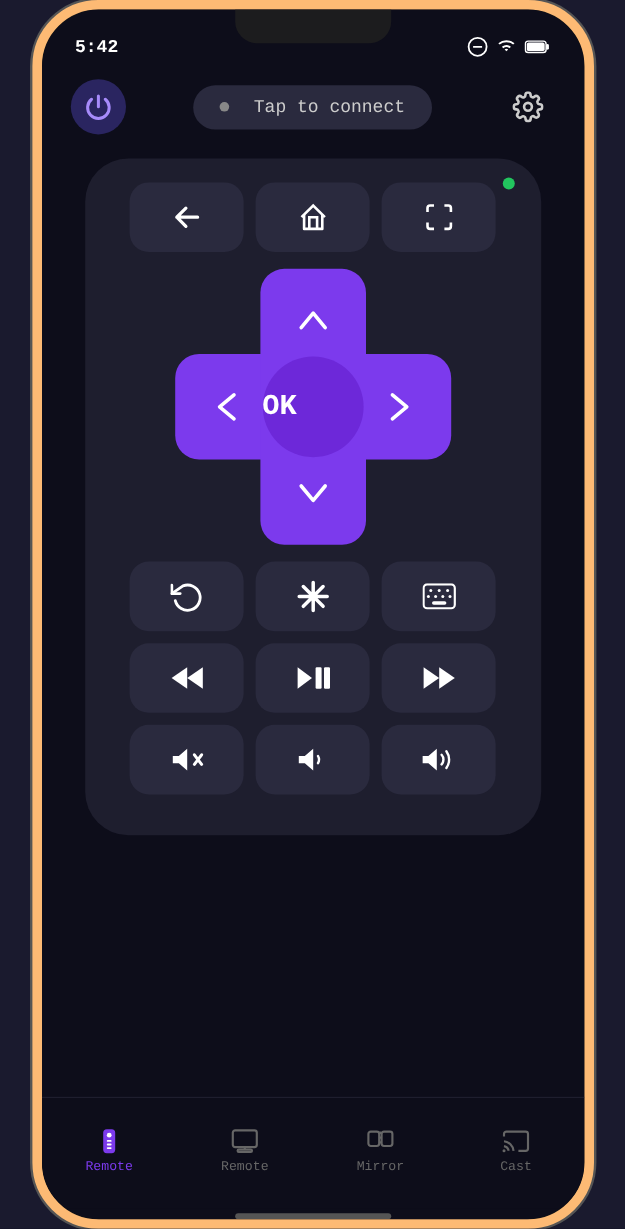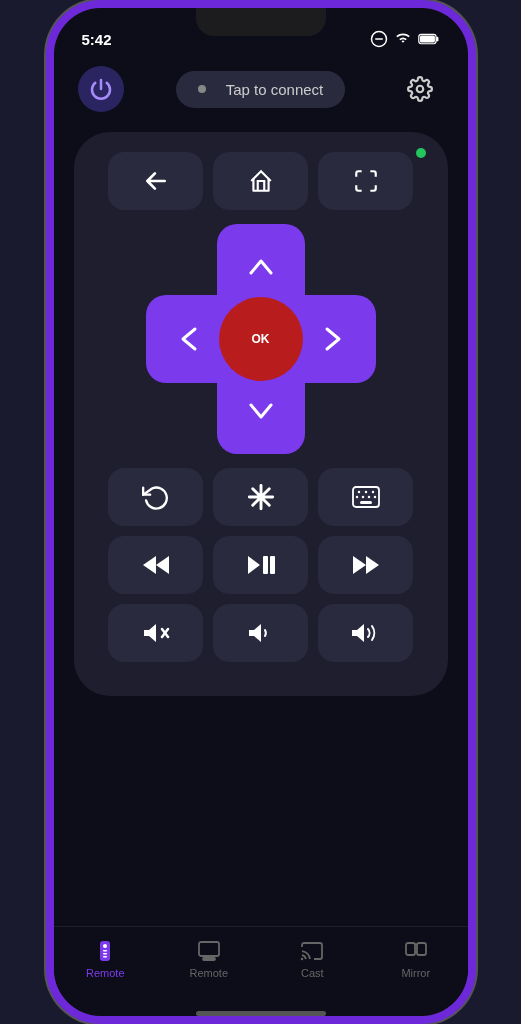--- a/index.html
+++ b/index.html
@@ -5,28 +5,29 @@
     * { box-sizing: border-box; margin: 0; padding: 0; }
     body {
       background: #1a1a2e;
       display: flex;
       justify-content: center;
       align-items: center;
       min-height: 100vh;
       font-family: -apple-system, BlinkMacSystemFont, 'SF Pro Display', sans-serif;
     }
     .phone-frame {
-      width: 430px;
+      width: 468px;
       height: 1024px;
       background: #1c1c1e;
       border-radius: 55px;
-      border: 8px solid #6d28d9;
+      border: 8px solid #fdba74;
       position: relative;
       overflow: hidden;
       box-shadow: 0 0 0 2px #555, inset 0 0 30px rgba(0,0,0,0.5);
+      font-family: Liberation Mono, monospace;
     }
     
     .phone-frame::before {
       content: '';
       position: absolute;
       left: -11px;
       top: 130px;
       width: 4px;
       height: 40px;
       background: #3a3a3c;
@@ -243,27 +244,27 @@
       width: 70px;
       height: 88px;
     }
     .ok-btn {
       position: absolute;
       top: 50%;
       left: 50%;
       transform: translate(-50%, -50%);
       width: 84px;
       height: 84px;
-      background: #b91c1c;
+      background: #6d28d9;
       border-radius: 50%;
       display: flex;
       align-items: center;
-      justify-content: center;
+      justify-content: flex-start;
       color: #fff;
-      font-size: 12px;
+      font-size: 24px;
       font-weight: 700;
       cursor: pointer;
       z-index: 6;
     }
     
     .control-row {
       display: flex;
       gap: 10px;
       justify-content: center;
       margin-bottom: 10px;
@@ -280,21 +281,21 @@
       color: #fff;
       font-size: 22px;
     }
     
     .tab-bar {
       background: #0d0d1a;
       border-top: 1px solid #1e1e2e;
       display: flex;
       justify-content: space-around;
       align-items: center;
-      padding: 12px 0 28px;
+      padding: 24px 0 28px;
       flex-shrink: 0;
     }
     .tab-item {
       display: flex;
       flex-direction: column;
       align-items: center;
       gap: 4px;
       cursor: pointer;
       min-width: 70px;
     }
@@ -506,30 +507,30 @@
       <div class="tab-item">
         <svg width="24" height="24" viewBox="0 0 24 24" fill="none" stroke="#666" stroke-width="1.8">
           <rect x="2" y="3" width="20" height="14" rx="2"></rect>
           <rect x="6" y="19" width="12" height="2" rx="1"></rect>
           <line x1="12" y1="17" x2="12" y2="19"></line>
         </svg>
         <span class="tab-label">Remote</span>
       </div>
       <div class="tab-item">
         <svg width="24" height="24" viewBox="0 0 24 24" fill="none" stroke="#666" stroke-width="1.8">
-          <path d="M2 16.1A5 5 0 015.9 20M2 12.05A9 9 0 019.95 20M2 8V6a2 2 0 012-2h16a2 2 0 012 2v12a2 2 0 01-2 2h-6"></path>
-          <line x1="2" y1="20" x2="2.01" y2="20" stroke-linecap="round" stroke-width="2.5"></line>
-        </svg>
-        <span class="tab-label">Cast</span>
-      </div>
-      <div class="tab-item">
-        <svg width="24" height="24" viewBox="0 0 24 24" fill="none" stroke="#666" stroke-width="1.8">
           <rect x="2" y="4" width="9" height="12" rx="2"></rect>
           <rect x="13" y="4" width="9" height="12" rx="2"></rect>
           <line x1="12" y1="4" x2="12" y2="16" stroke="#666" stroke-width="1.5" stroke-dasharray="2,2"></line>
         </svg>
         <span class="tab-label">Mirror</span>
       </div>
+      <div class="tab-item">
+        <svg width="24" height="24" viewBox="0 0 24 24" fill="none" stroke="#666" stroke-width="1.8">
+          <path d="M2 16.1A5 5 0 015.9 20M2 12.05A9 9 0 019.95 20M2 8V6a2 2 0 012-2h16a2 2 0 012 2v12a2 2 0 01-2 2h-6"></path>
+          <line x1="2" y1="20" x2="2.01" y2="20" stroke-linecap="round" stroke-width="2.5"></line>
+        </svg>
+        <span class="tab-label">Cast</span>
+      </div>
     </div>
 
     <div class="home-indicator"></div>
   </div>
 </div>
 
 </body></html>

